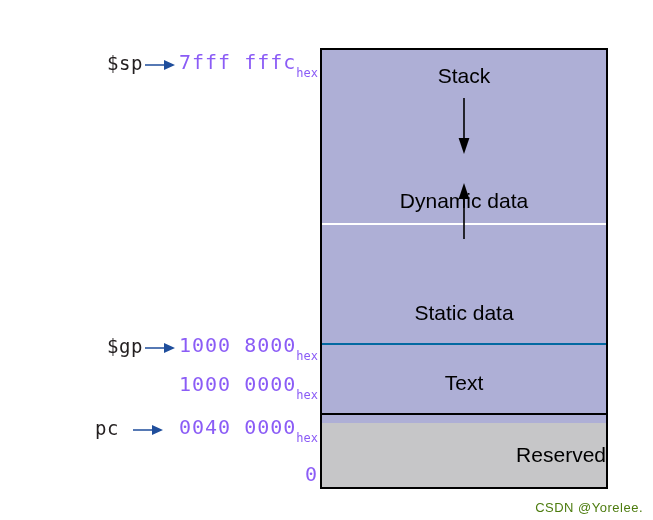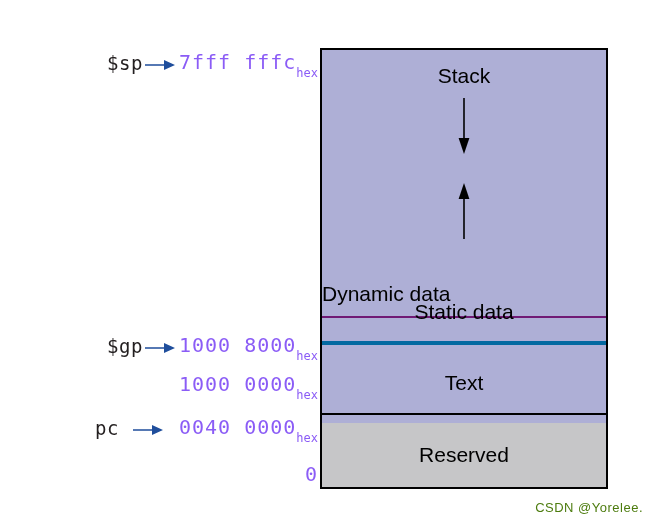--- a/index.html
+++ b/index.html
@@ -83,52 +83,53 @@
   }
   .seg-label {
     font-family: "Liberation Sans", sans-serif;
     font-size: 21px;
     color: #000000;
   }
 
   
   #segment-stack {
     top: 0;
-    height: 268px;
-    border-bottom: 2px solid #701a75;
+    height: 175px;
+    border-bottom: 2px solid #ffffff;
     display: block;
   }
   #stack-label {
     position: absolute;
     top: 14px;
     left: 0;
     width: 100%;
     text-align: center;
   }
   #dynamic-data-label {
     position: absolute;
     bottom: 10px;
     left: 0;
     width: 100%;
-    text-align: left;
+    text-align: center;
   }
   .inner-arrow {
     position: absolute;
     left: 50%;
     transform: translateX(-50%);
   }
   #arrow-down-stack { top: 48px; }
   #arrow-up-dynamic { top: 133px; }
 
-  #segment-static { top: 233px;  height: 62px; border-bottom: 4px solid #0369a1; }
+  #segment-static { top: 233px;  height: 62px; border-bottom: 2px solid #0369a1; }
   #segment-text   { top: 303px;  height: 62px; border-bottom: 2px solid #000000; }
   #segment-reserved {
     top: 373px;
     height: 64px;
     background: #C6C6C8;
+    justify-content: flex-end;
   }
 
   
   #watermark {
     position: absolute;
     right: 10px;
     bottom: 5px;
     font-family: "Liberation Sans", sans-serif;
     font-size: 13px;
     color: #4d7c0f;

